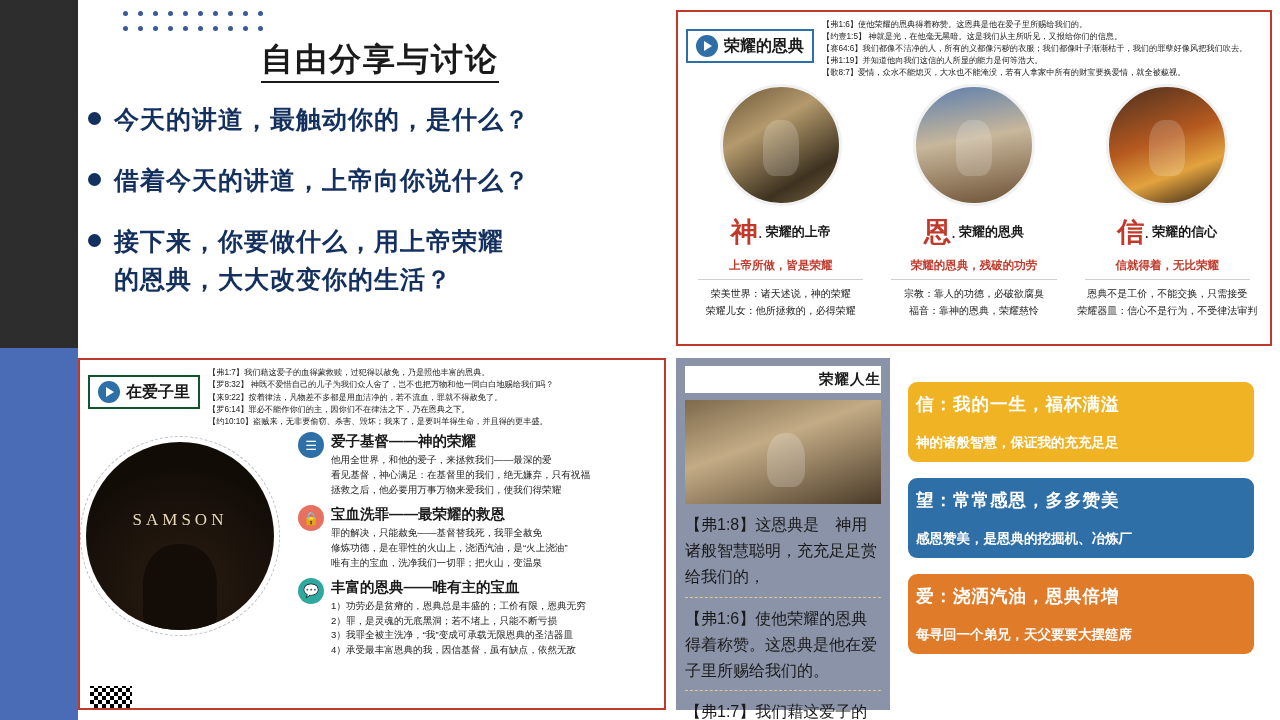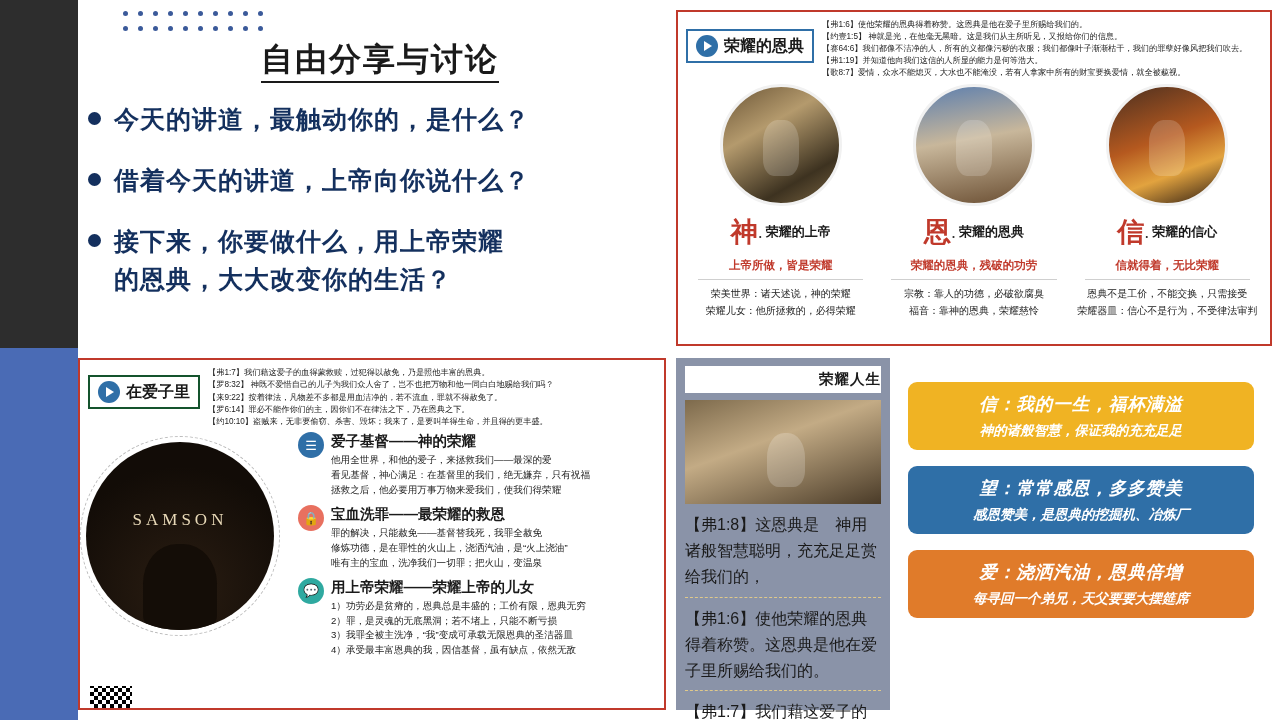--- a/index.html
+++ b/index.html
@@ -204,25 +204,25 @@
     border-radius: 45% 45% 30% 30%;
   }
   .bm-txt { font-size: 16px; line-height: 1.62; color: #1a1a1a; margin-top: 8px; }
   .bm-dash { border-top: 1px dashed #e0c98a; margin: 7px 0; }
   
   .panel-br {
     position: absolute; left: 890px; top: 358px; width: 382px; height: 352px;
     background: #ffffff;
   }
   .card {
-    border-radius: 9px; color: #fff; text-align: center;
-    padding: 10px 8px; margin: 0 18px 16px 18px; font-style: italic;
+    border-radius: 9px; color: #fff; 
+    padding: 10px 8px; margin: 0 18px 16px 18px;
   }
   .card .l1 { font-size: 17.5px; font-weight: bold; letter-spacing: 1px; }
-  .card .l2 { font-size: 13.5px; font-weight: bold; margin-top: 6px; }
+  .card .l2 { font-size: 13.5px; font-weight: bold; margin-top: 18px; }
   .c-yellow { background: #f0b323; }
   .c-blue { background: #2f6fa7; }
   .c-orange { background: #e07b2a; }
 </style>
 </head>
 <body>
 
 <div class="slide">
 
   <div class="left-dark"></div>
@@ -380,21 +380,21 @@
             <div class="bl-h">宝血洗罪——最荣耀的救恩</div>
             <div class="bl-sub">罪的解决，只能赦免——基督替我死，我罪全赦免</div>
             <div class="bl-sub">修炼功德，是在罪性的火山上，浇洒汽油，是“火上浇油”</div>
             <div class="bl-sub">唯有主的宝血，洗净我们一切罪；把火山，变温泉</div>
           </div>
         </div>
 
         <div class="bl-item">
           <div class="bl-ic ic-teal">💬</div>
           <div>
-            <div class="bl-h">用上帝荣耀——荣耀上帝的儿女</div>
+            <div class="bl-h">丰富的恩典——唯有主的宝血</div>
             <div class="bl-sub">1）功劳必是贫瘠的，恩典总是丰盛的；工价有限，恩典无穷</div>
             <div class="bl-sub">2）罪，是灵魂的无底黑洞；若不堵上，只能不断亏损</div>
             <div class="bl-sub">3）我罪全被主洗净，“我”变成可承载无限恩典的圣洁器皿</div>
             <div class="bl-sub">4）承受最丰富恩典的我，因信基督，虽有缺点，依然无敌</div>
           </div>
         </div>
 
       </div>
     </div>
   </div>

